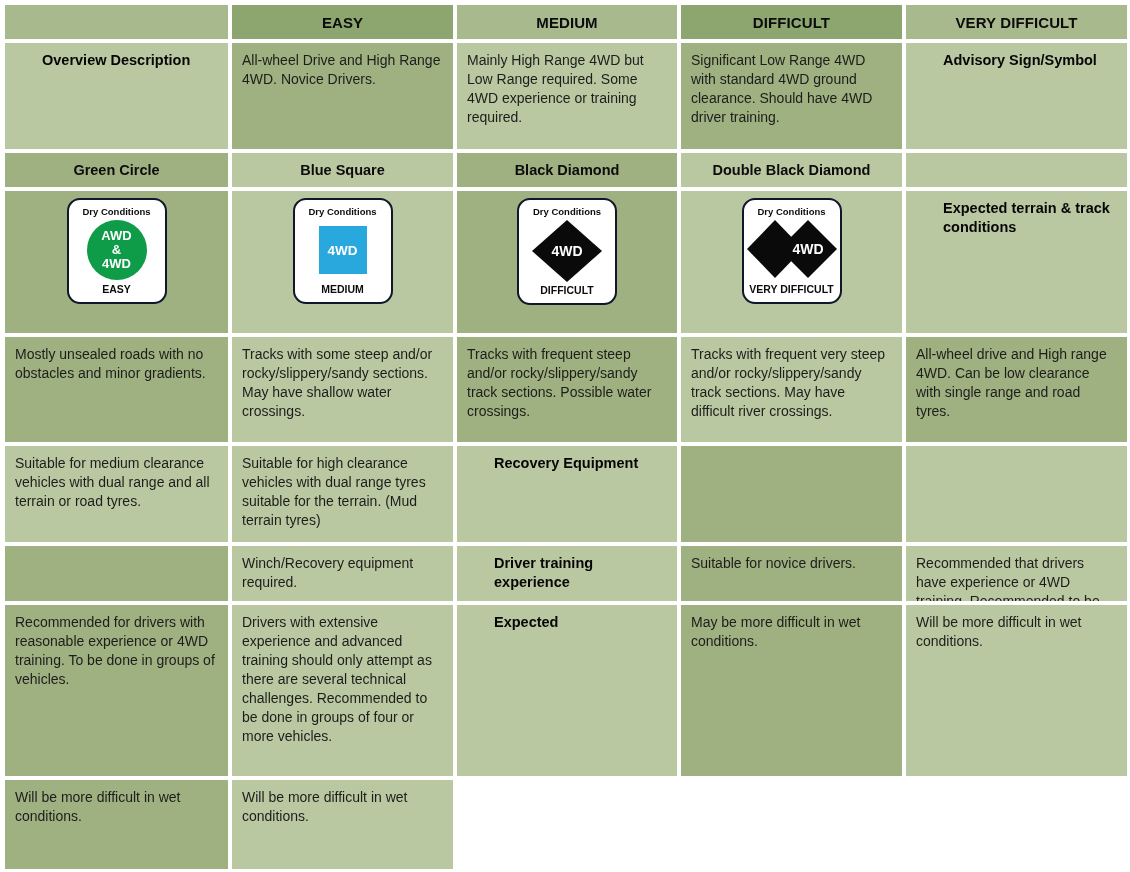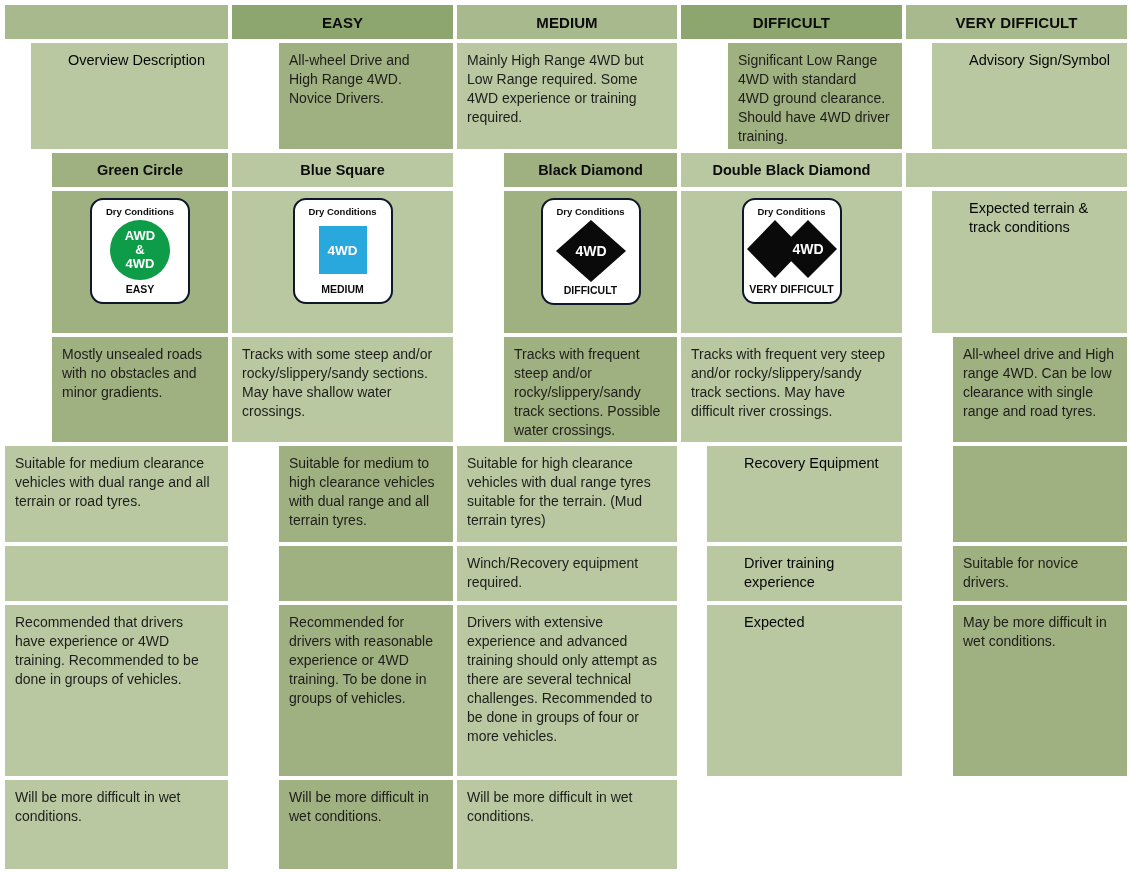--- a/index.html
+++ b/index.html
@@ -7,28 +7,28 @@
   .table{
     display:grid;
     grid-template-columns:223px 221px 220px 221px 221px;
     grid-template-rows:34px 106px 34px 142px 105px 96px 55px 171px 89px;
     gap:4px;
     padding:5px 16px 3px 5px;
     background:#ffffff;
     box-sizing:border-box;
   }
   .c{box-sizing:border-box;overflow:hidden;}
-  .bg-dark{background:#9fb081;margin-left:47px;}
+  .bg-dark{background:#9fb081;}
   .bg-light{background:#bac8a2;}
   .bg-hdark{background:#8da56f;}
   .bg-hlight{background:#a9b98e;}
   .hdr{display:flex;align-items:center;justify-content:center;
        font-weight:bold;font-size:15px;color:#0c0c0c;letter-spacing:0.1px;}
-  .row-label{padding:8px 8px 0 37px;font-weight:normal;font-size:14.5px;
-       line-height:1.3;color:#060606;margin-left:26px;}
+  .row-label{padding:8px 8px 0 37px;font-weight:bold;font-size:14.5px;
+       line-height:1.3;color:#060606;}
   .body-text{padding:8px 11px 0 10px;font-size:14px;line-height:1.36;color:#1d1d1b;}
   .adv{display:flex;align-items:center;justify-content:center;
        font-weight:bold;font-size:14.5px;color:#0c0c0c;}
   .sign-cell{display:flex;justify-content:center;align-items:flex-start;padding-top:7px;}
   .sign-card{
     width:100px;min-height:106px;box-sizing:border-box;background:#ffffff;
     border:2px solid #0f172a;border-radius:13px;
     padding:6px 3px 7px;display:flex;flex-direction:column;align-items:center;
   }
   .sign-top{font-size:9.5px;font-weight:bold;color:#0c0c0c;white-space:nowrap;}
@@ -119,21 +119,20 @@
   </div>
 
   <div class="c bg-light row-label">Expected terrain &amp; track conditions</div>
   <div class="c bg-dark body-text">Mostly unsealed roads with no obstacles and minor gradients.</div>
   <div class="c bg-light body-text">Tracks with some steep and/or rocky/slippery/sandy sections. May have shallow water crossings.</div>
   <div class="c bg-dark body-text">Tracks with frequent steep and/or rocky/slippery/sandy track sections. Possible water crossings.</div>
   <div class="c bg-light body-text">Tracks with frequent very steep and/or rocky/slippery/sandy track sections. May have difficult river crossings.</div>
 
   <div class="c bg-dark body-text">All-wheel drive and High range 4WD. Can be low clearance with single range and road tyres.</div>
   <div class="c bg-light body-text">Suitable for medium clearance vehicles with dual range and all terrain or road tyres.</div>
-  <div class="c bg-dark body-text">Suitable for medium to high clearance vehicles with dual range and all terrain tyres.</div>
   <div class="c bg-light body-text">Suitable for high clearance vehicles with dual range tyres suitable for the terrain. (Mud terrain tyres)</div>
 
   <div class="c bg-light row-label">Recovery Equipment</div>
   <div class="c bg-dark body-text"></div>
   <div class="c bg-light body-text"></div>
   <div class="c bg-dark body-text"></div>
   <div class="c bg-light body-text">Winch/Recovery equipment required.</div>
 
   <div class="c bg-light row-label">Driver training experience</div>
   <div class="c bg-dark body-text">Suitable for novice drivers.</div>

